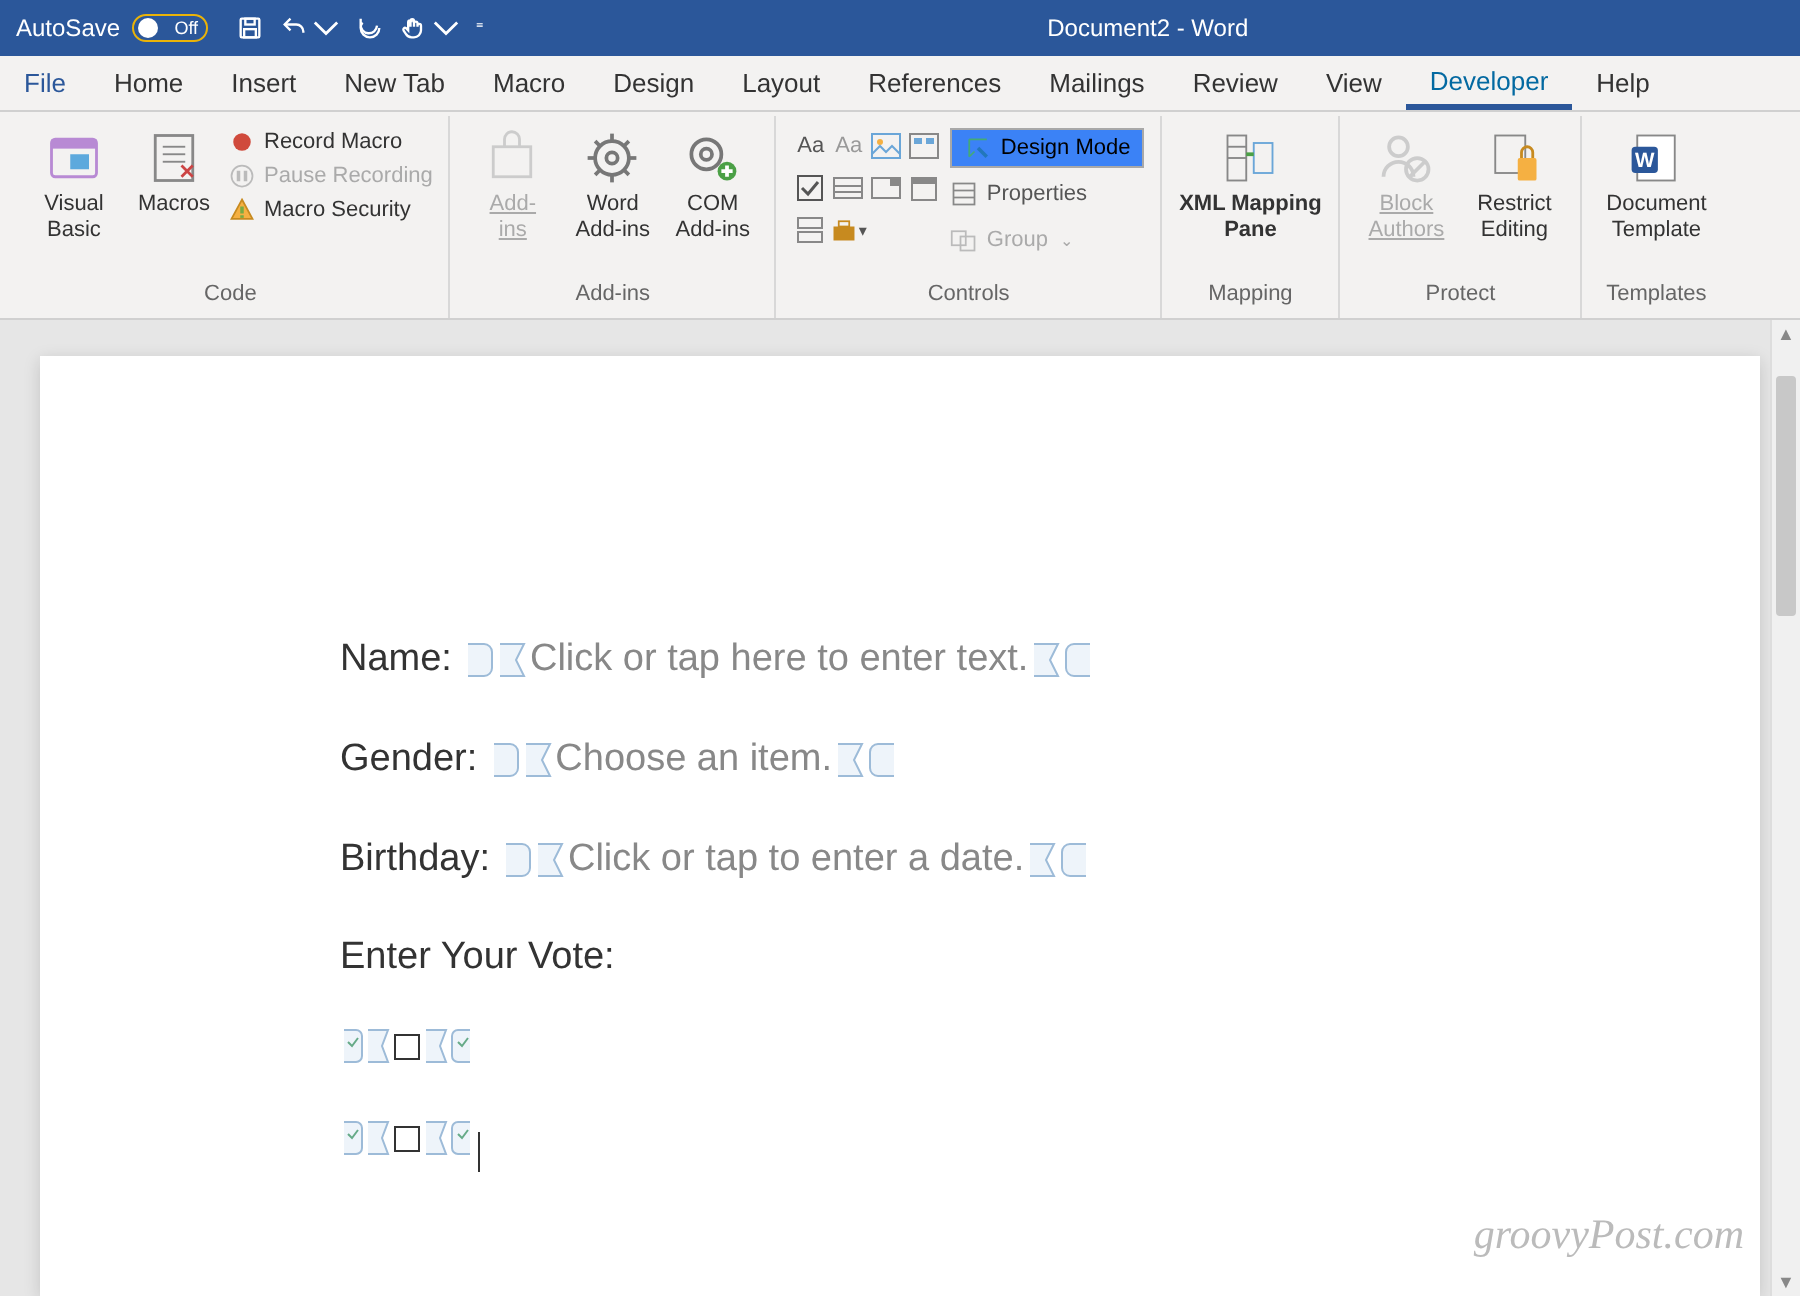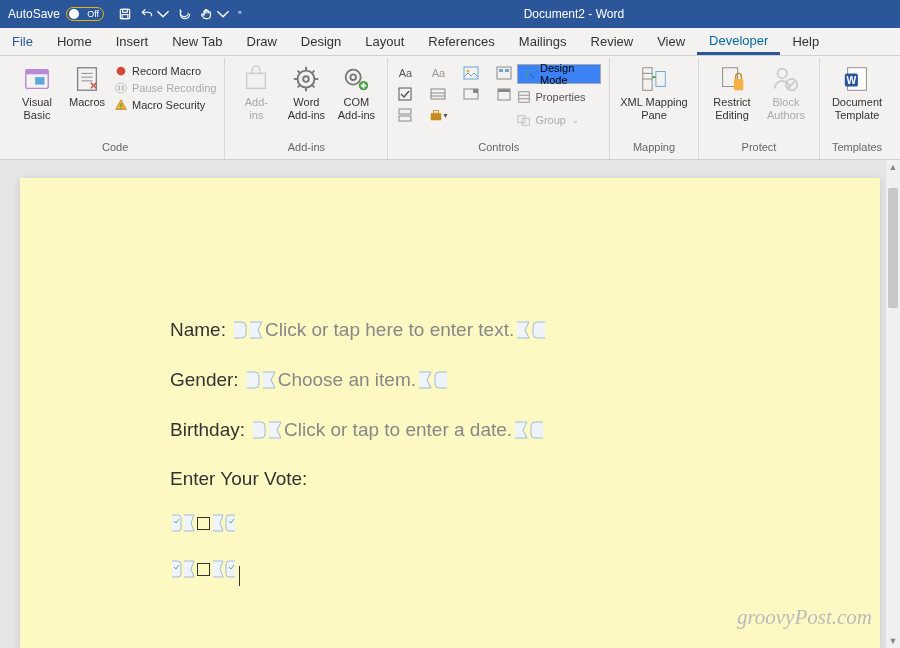--- a/index.html
+++ b/index.html
@@ -23,37 +23,37 @@
   .tab.active { color: #0369a1; border-bottom: 3px solid #2b579a; font-weight: 400; }
 
   
   .ribbon { height: 104px; background: #f3f2f1; border-bottom: 1px solid #d0d0d0; display: flex; align-items: stretch; padding: 2px 6px 0 6px; }
   .group { display: flex; flex-direction: column; align-items: center; border-right: 1px solid #d8d8d8; padding: 2px 8px; }
   .group:last-child { border-right: none; }
   .group-body { display: flex; align-items: flex-start; gap: 4px; flex: 1; }
   .group-label { font-size: 11px; color: #666; padding: 2px 0 4px 0; }
   .big { display: flex; flex-direction: column; align-items: center; justify-content: flex-start; gap: 2px; width: 46px; cursor: pointer; padding-top: 4px; }
   .big .cap { font-size: 11px; text-align: center; line-height: 1.15; color: #333; }
-  .big.dis .cap { color: #aaa; }
+  .big.dis .cap { color: #aaa; text-decoration: underline; }
   .big svg { width: 30px; height: 30px; }
   .stack { display: flex; flex-direction: column; gap: 3px; padding-top: 4px; }
   .stack .row { display: flex; align-items: center; gap: 4px; font-size: 11px; color: #333; white-space: nowrap; cursor: pointer; }
   .stack .row.dis { color: #aaa; }
   .stack .row svg, .stack .row .ic { width: 14px; height: 14px; flex: none; }
   .smallgrid { display: flex; flex-direction: column; gap: 3px; padding-top: 4px; }
-  .smallgrid .gr { display: flex; gap: 15px; }
+  .smallgrid .gr { display: flex; gap: 1px; }
   .smallbtn { width: 18px; height: 18px; display: flex; align-items: center; justify-content: center; font-size: 10px; color: #555; cursor: pointer; }
   .smallbtn svg { width: 16px; height: 16px; }
   .designmode { border: 1px solid #a8a8a8; background: #3b82f6; height: 20px; padding: 0 6px; display: flex; align-items: center; gap: 4px; font-size: 11px; cursor: pointer; }
   .ctrlprop { display: flex; align-items: center; gap: 4px; font-size: 11px; color: #555; cursor: pointer; height: 20px; }
   .ctrlprop.dis { color: #aaa; }
 
   
   .canvas { background: #e6e6e6; height: calc(648px - 28px - 28px - 104px); display: flex; justify-content: center; position: relative; }
-  .page { background: #fef9c3; width: 860px; margin-top: 18px; box-shadow: 0 2px 8px rgba(0,0,0,0.15); padding: 140px 60px 40px 150px; position: relative; }
+  .page { background: #ffffff; width: 860px; margin-top: 18px; box-shadow: 0 2px 8px rgba(0,0,0,0.15); padding: 140px 60px 40px 150px; position: relative; }
   .ln { font-size: 19px; color: #333; margin-bottom: 26px; display: flex; align-items: center; flex-wrap: wrap; }
   .ln .lbl { margin-right: 6px; }
   .cc { display: inline-flex; align-items: center; }
   .cc svg { display: block; }
   .cc .ph { color: #888; font-size: 19px; padding: 0 1px; }
   .cc-small { display: inline-flex; align-items: center; margin-bottom: 24px; }
   .cc-small .box { width: 13px; height: 13px; border: 1px solid #333; display: inline-block; margin: 0 1px; }
   .cursor { display:inline-block; width:1px; height:20px; background:#333; vertical-align:middle; margin-left:2px;}
 
   .watermark { position: absolute; right: 28px; bottom: 18px; font-family: Georgia, serif; font-size: 21px; color: #bbb; font-style: italic; }
@@ -109,21 +109,21 @@
     <span class="btn" style="font-size:11px;">⁼</span>
   </div>
   <div class="doc">Document2 - Word</div>
 </div>
 
 <div class="tabs">
   <div class="tab file">File</div>
   <div class="tab">Home</div>
   <div class="tab">Insert</div>
   <div class="tab">New Tab</div>
-  <div class="tab">Draw</div>
+  <div class="tab">Macro</div>
   <div class="tab">Design</div>
   <div class="tab">Layout</div>
   <div class="tab">References</div>
   <div class="tab">Mailings</div>
   <div class="tab">Review</div>
   <div class="tab">View</div>
   <div class="tab active">Developer</div>
   <div class="tab">Help</div>
 </div>
 
@@ -317,47 +317,47 @@
   <div class="group">
     <div class="group-body">
       <div class="big" style="width:72px;">
         <svg viewBox="0 0 32 32">
             <rect x="4" y="4" width="10" height="24" fill="none" stroke="#888"></rect>
             <line x1="4" y1="10" x2="14" y2="10" stroke="#888"></line>
             <line x1="4" y1="16" x2="14" y2="16" stroke="#888"></line>
             <rect x="18" y="8" width="10" height="16" fill="none" stroke="#6aa6d8"></rect>
             <path d="M14 14l4 0" stroke="#4ba046" stroke-width="2"></path>
           </svg>
-        <div class="cap" style="white-space:pre-line;">XML Mapping
+        <div class="cap" style="white-space:pre-line;font-weight:bold;">XML Mapping
 Pane</div>
       </div>
     </div>
     <div class="group-label">Mapping</div>
   </div>
 
   <div class="group">
     <div class="group-body">
-      <div class="big" style="width:50px;">
-        <svg viewBox="0 0 32 32">
-            <rect x="6" y="4" width="16" height="20" fill="none" stroke="#888"></rect>
-            <rect x="18" y="16" width="10" height="12" fill="#f5b042" rx="1"></rect>
-            <path d="M20 16v-3a3 3 0 016 0v3" fill="none" stroke="#c78a1f" stroke-width="1.5"></path>
-          </svg>
-        <div class="cap" style="white-space:pre-line;">Restrict
-Editing</div>
-      </div>
       <div class="big dis" style="width:50px;">
         <svg viewBox="0 0 32 32">
             <circle cx="12" cy="10" r="5" fill="none" stroke="#ccc" stroke-width="2"></circle>
             <path d="M4 26a8 8 0 0116 0" fill="none" stroke="#ccc" stroke-width="2"></path>
             <circle cx="22" cy="22" r="6" fill="none" stroke="#ccc" stroke-width="2"></circle>
             <line x1="18" y1="26" x2="26" y2="18" stroke="#ccc" stroke-width="2"></line>
           </svg>
         <div class="cap" style="white-space:pre-line;">Block
 Authors</div>
+      </div>
+      <div class="big" style="width:50px;">
+        <svg viewBox="0 0 32 32">
+            <rect x="6" y="4" width="16" height="20" fill="none" stroke="#888"></rect>
+            <rect x="18" y="16" width="10" height="12" fill="#f5b042" rx="1"></rect>
+            <path d="M20 16v-3a3 3 0 016 0v3" fill="none" stroke="#c78a1f" stroke-width="1.5"></path>
+          </svg>
+        <div class="cap" style="white-space:pre-line;">Restrict
+Editing</div>
       </div>
     </div>
     <div class="group-label">Protect</div>
   </div>
 
   <div class="group">
     <div class="group-body">
       <div class="big" style="width:58px;">
         <svg viewBox="0 0 32 32">
             <rect x="6" y="4" width="20" height="24" fill="#fff" stroke="#888"></rect>

